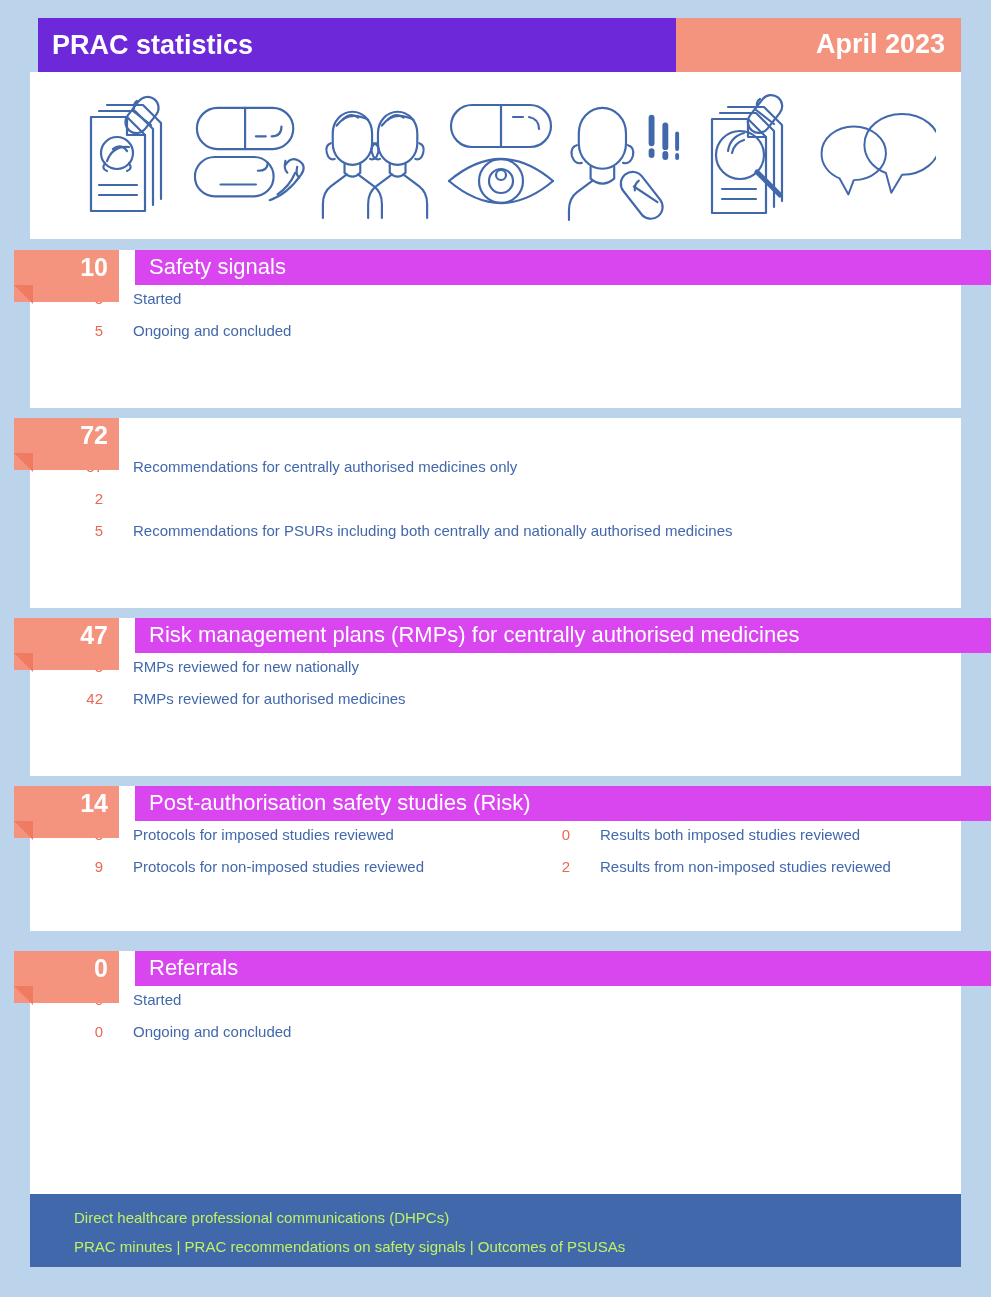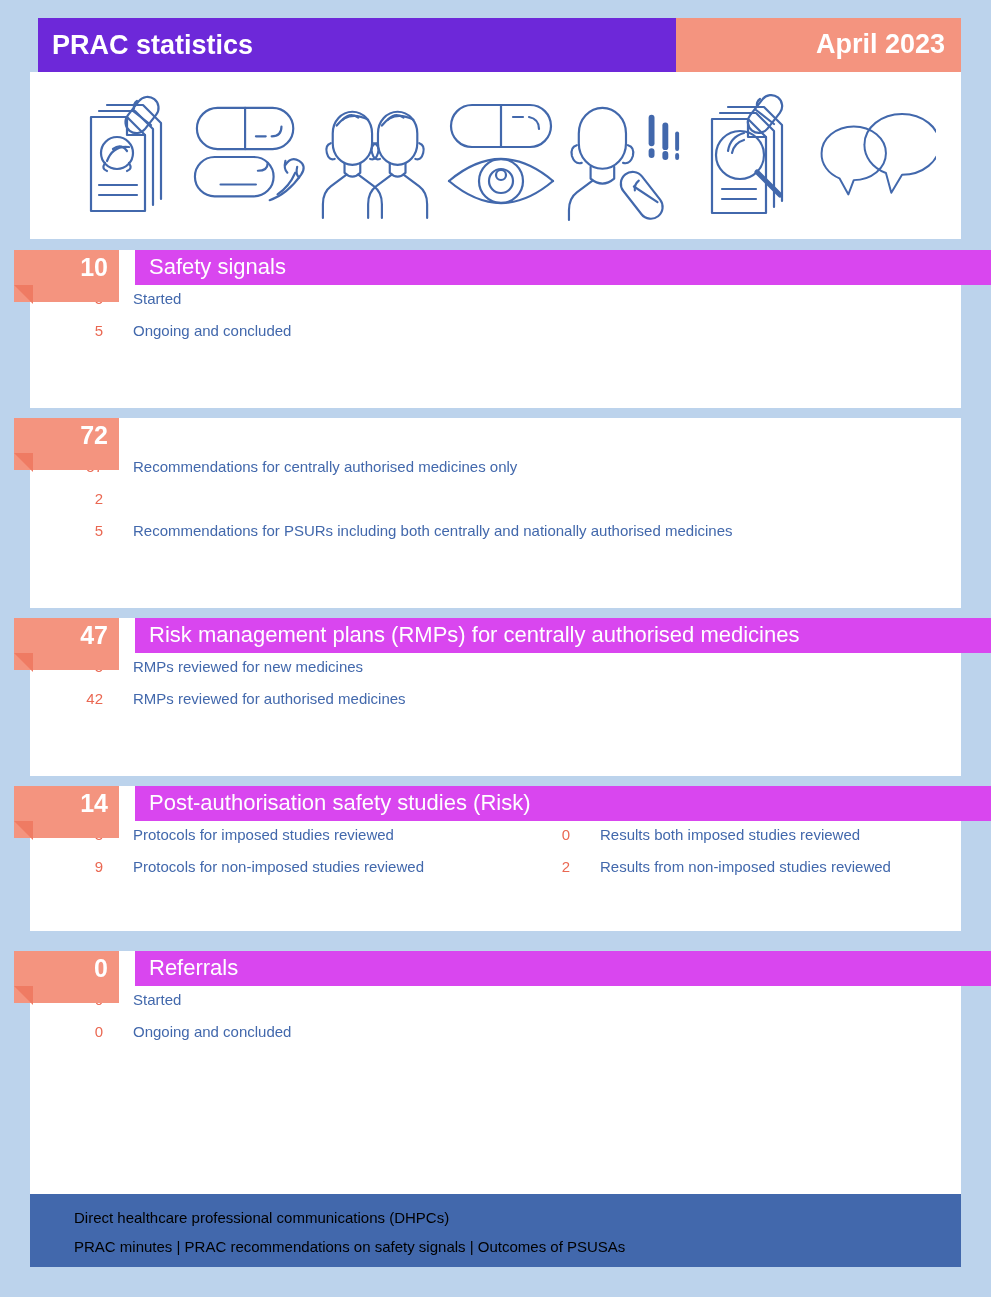--- a/index.html
+++ b/index.html
@@ -198,21 +198,21 @@
     position: absolute;
     left: 30px;
     top: 1194px;
     width: 931px;
     height: 73px;
     background: #4268ac;
   }
   .footer-line {
     position: absolute;
     left: 44px;
-    color: #000000;
+    color: #bef264;
     font-size: 15px;
     white-space: nowrap;
   }
   .footer-line-1 { top: 15px; }
   .footer-line-2 { top: 44px; }
 </style>
 </head>
 <body>
 
 <div class="page">
@@ -396,21 +396,21 @@
         <div class="sec-badge">
           <div class="sec-badge-num">72</div>
         </div>
         <div class="sec-badge-fold"></div>
       </div>
       <div class="section" style="top: 618px; height: 158px;">
         <div class="sec-rows">
           <div class="sec-row">
             <div class="sec-col sec-col-a">
               <div class="row-num">5</div>
-              <div class="row-label">RMPs reviewed for new medicines</div>
+              <div class="row-label">RMPs reviewed for new nationally</div>
             </div>
           </div>
           <div class="sec-row">
             <div class="sec-col sec-col-a">
               <div class="row-num">42</div>
               <div class="row-label">RMPs reviewed for authorised medicines</div>
             </div>
           </div>
         </div>
         <div class="sec-headbar">

